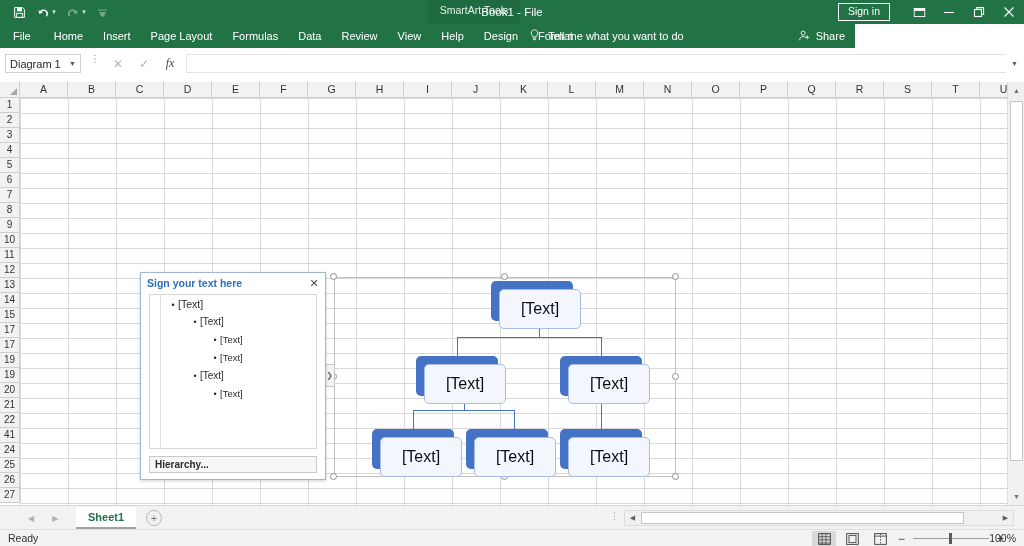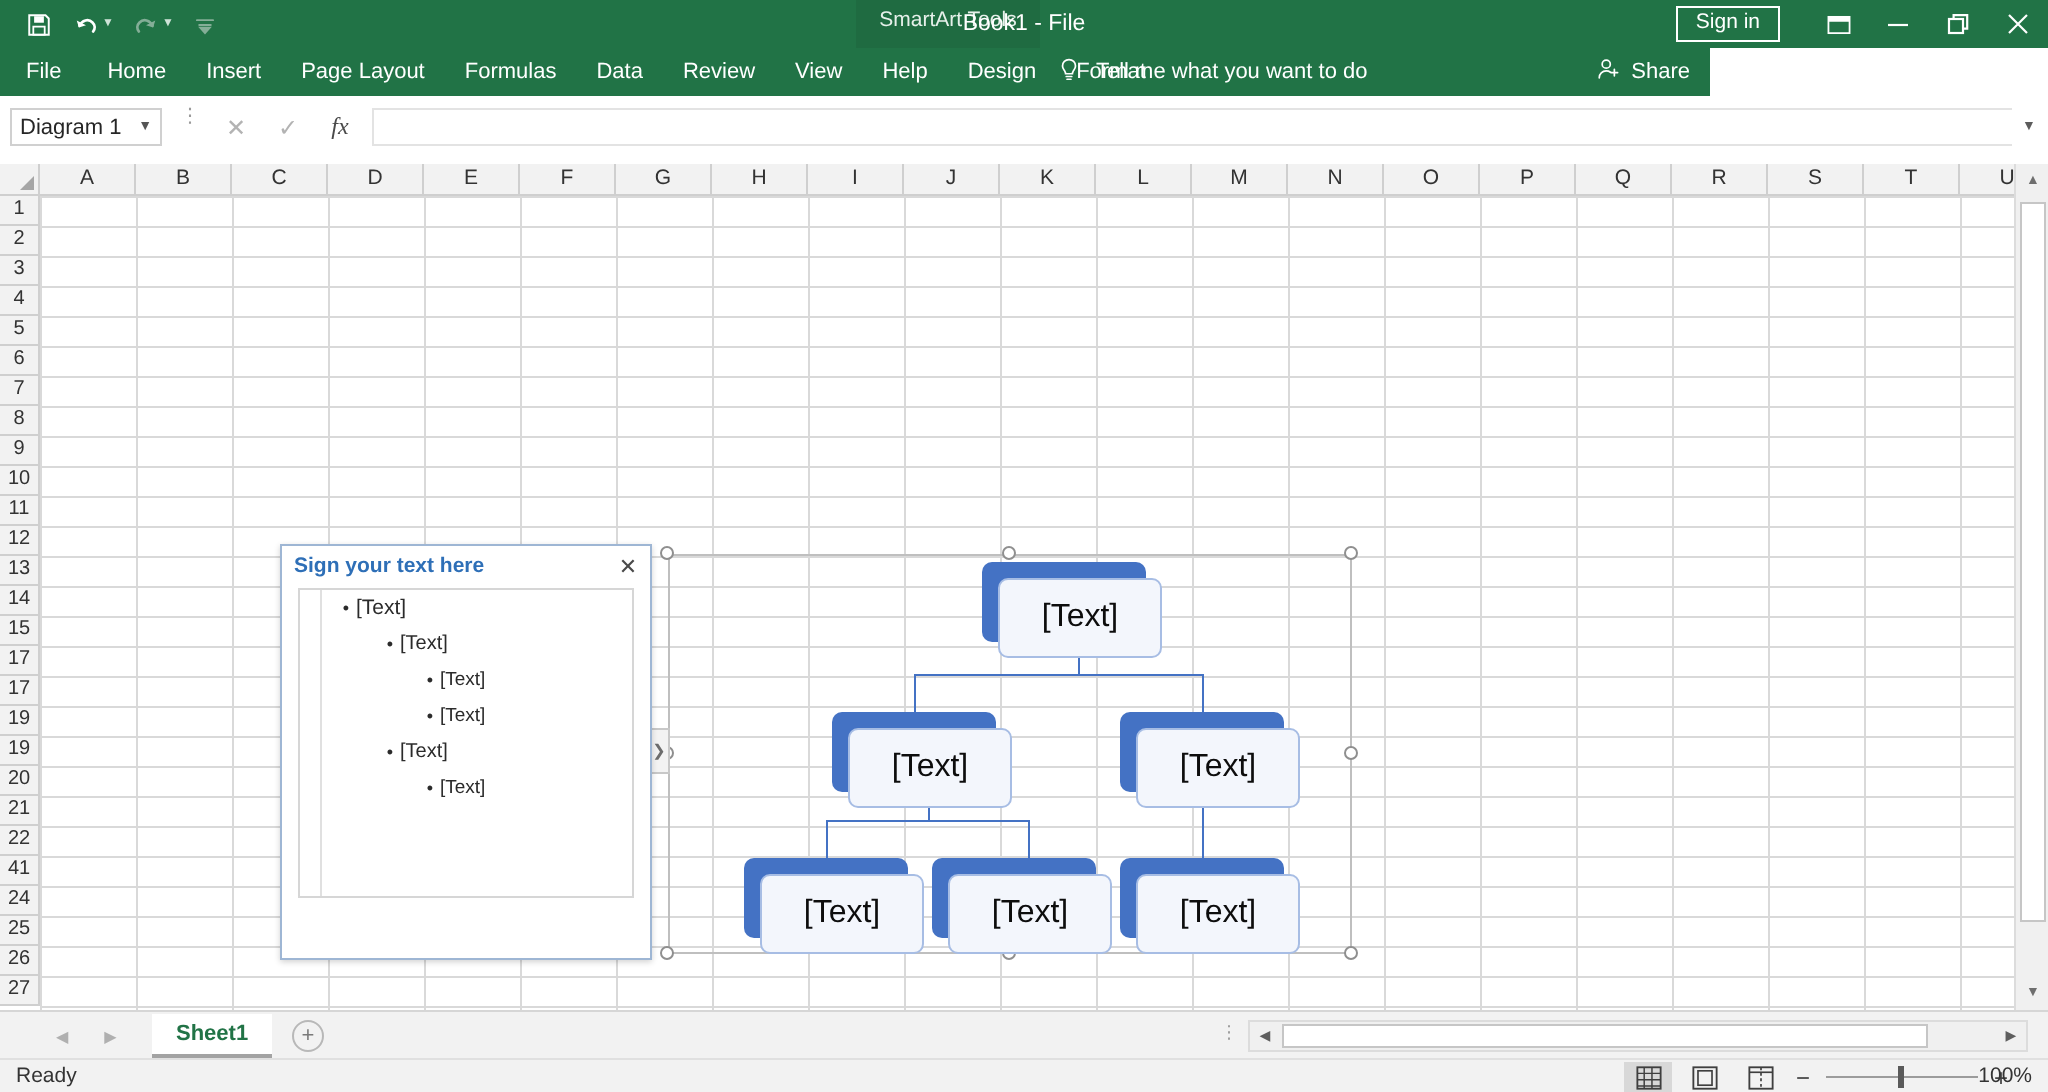--- a/index.html
+++ b/index.html
@@ -849,20 +849,21 @@
       <div class="tp-item tp-lvl2">
         <span class="tp-bullet">•</span><span>[Text]</span>
       </div>
       <div class="tp-item tp-lvl1">
         <span class="tp-bullet">•</span><span>[Text]</span>
       </div>
       <div class="tp-item tp-lvl2">
         <span class="tp-bullet">•</span><span>[Text]</span>
       </div>
     </div>
+    <div class="tp-footer">Hierarchy...</div>
   </div>
 
   <div class="vscroll">
     <div class="vs-arrow up">▲</div>
     <div class="vs-thumb"></div>
     <div class="vs-arrow down">▼</div>
   </div>
 </div>
 
 <div class="sheetbar">

